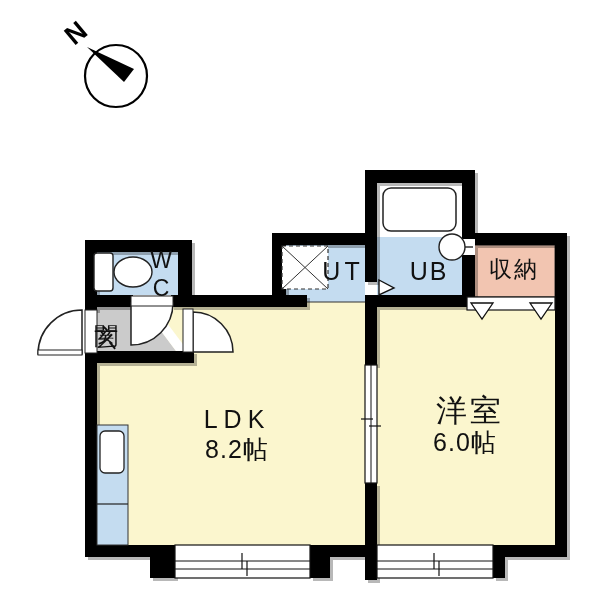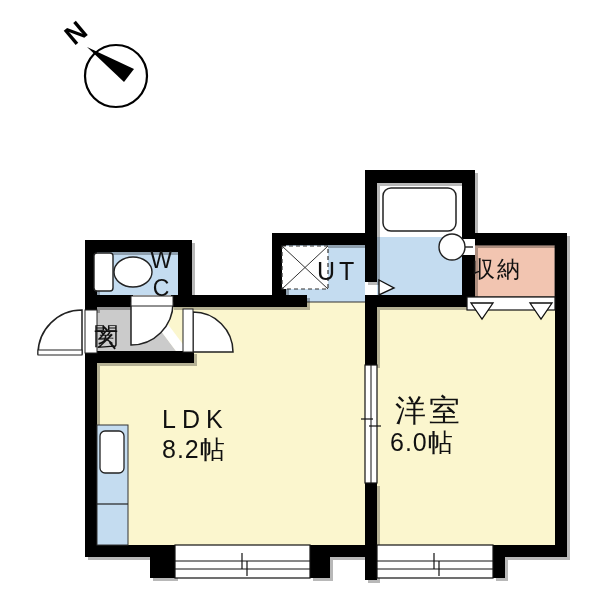--- a/index.html
+++ b/index.html
@@ -6,21 +6,21 @@
   .stage{
     position:relative;width:600px;height:600px;background:#fff;overflow:hidden;
     font-family:"Liberation Sans","DejaVu Sans",sans-serif;
   }
   .stage svg{position:absolute;left:0;top:0;}
   .lbl{
     position:absolute;color:#111;white-space:nowrap;line-height:1.05;
     font-family:"Liberation Sans","DejaVu Sans",sans-serif;
   }
   .vtext{writing-mode:vertical-rl;text-orientation:upright;}
-  .ctr{text-align:left;}
+  .ctr{text-align:center;}
   #lbl-wc{left:149px;top:247px;font-size:23px;letter-spacing:2px;}
   #lbl-genkan{left:94px;top:305px;font-size:24px;letter-spacing:1px;}
   #lbl-ut{left:317px;top:258px;width:52px;font-size:25px;letter-spacing:4px;}
   #lbl-ub{left:401px;top:258px;width:56px;font-size:25px;letter-spacing:2px;}
   #lbl-storage{left:472px;top:257px;width:84px;font-size:23px;letter-spacing:2px;}
   #lbl-ldk-name{left:162px;top:406px;width:150px;font-size:25px;letter-spacing:6px;}
   #lbl-ldk-size{left:162px;top:436px;width:150px;font-size:25px;letter-spacing:1px;}
   #lbl-west-name{left:395px;top:395px;width:150px;font-size:31px;letter-spacing:3px;}
   #lbl-west-size{left:390px;top:429px;width:150px;font-size:25px;letter-spacing:1px;}
 </style>
@@ -138,18 +138,19 @@
     <g>
       <circle cx="116" cy="76" r="31" fill="#ffffff" stroke="#000" stroke-width="2.2"></circle>
       <polygon points="87,47 134,69 124,82" fill="#000"></polygon>
       <text x="76" y="33" text-anchor="middle" dominant-baseline="central" transform="rotate(-40 76 33)" font-size="27" font-weight="bold" fill="#000">N</text>
     </g>
   </svg>
 
   <div class="lbl vtext" id="lbl-wc">WC</div>
   <div class="lbl vtext" id="lbl-genkan">玄関</div>
   <div class="lbl ctr" id="lbl-ut">UT</div>
+  <div class="lbl ctr" id="lbl-ub">UB</div>
   <div class="lbl ctr" id="lbl-ldk-name">LDK</div>
   <div class="lbl ctr" id="lbl-storage">収納</div>
   <div class="lbl ctr" id="lbl-ldk-size">8.2帖</div>
   <div class="lbl ctr" id="lbl-west-name">洋室</div>
   <div class="lbl ctr" id="lbl-west-size">6.0帖</div>
 </div>
 
 </body></html>

